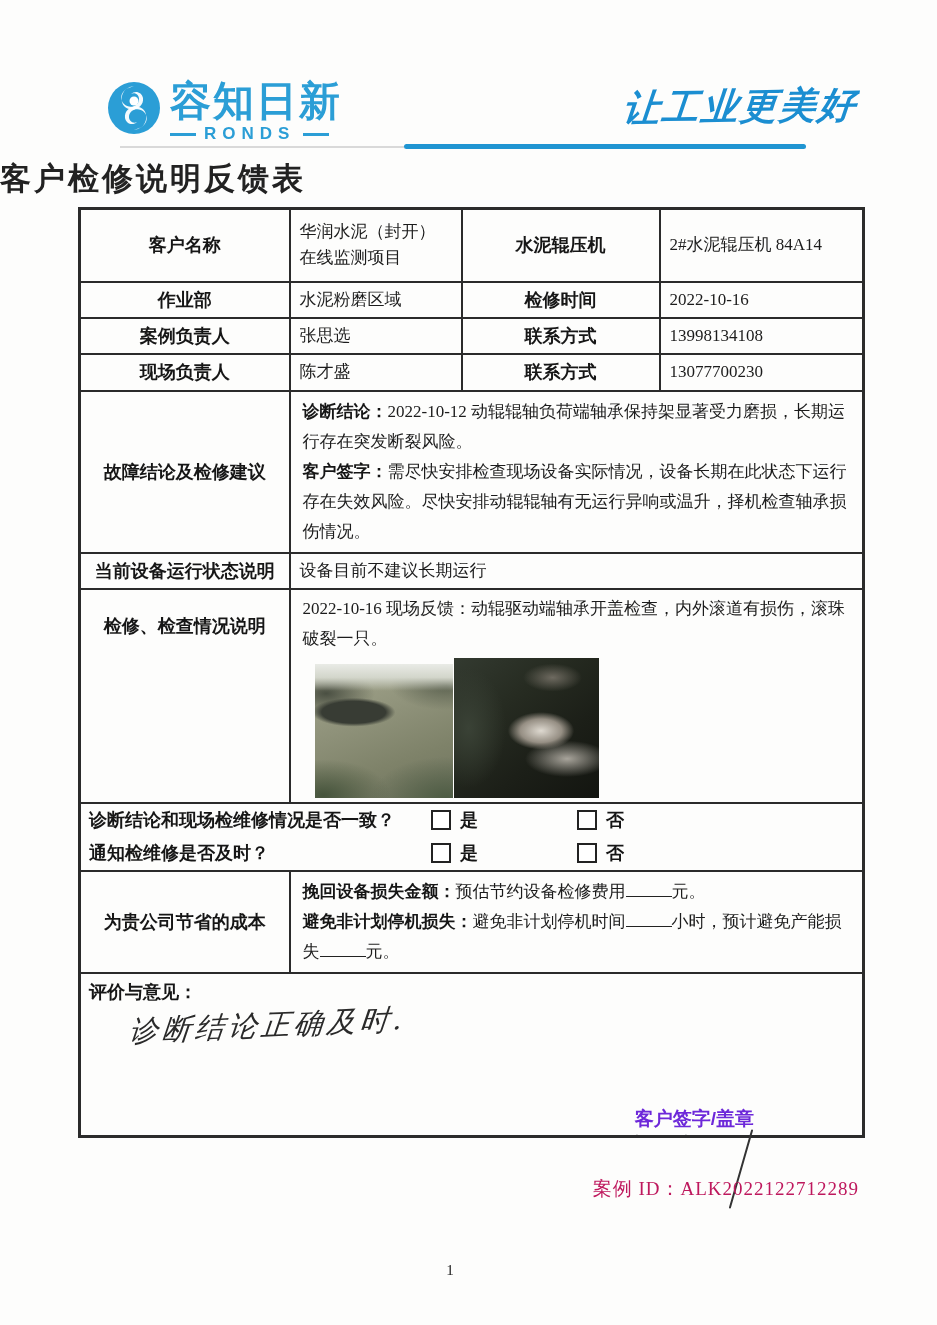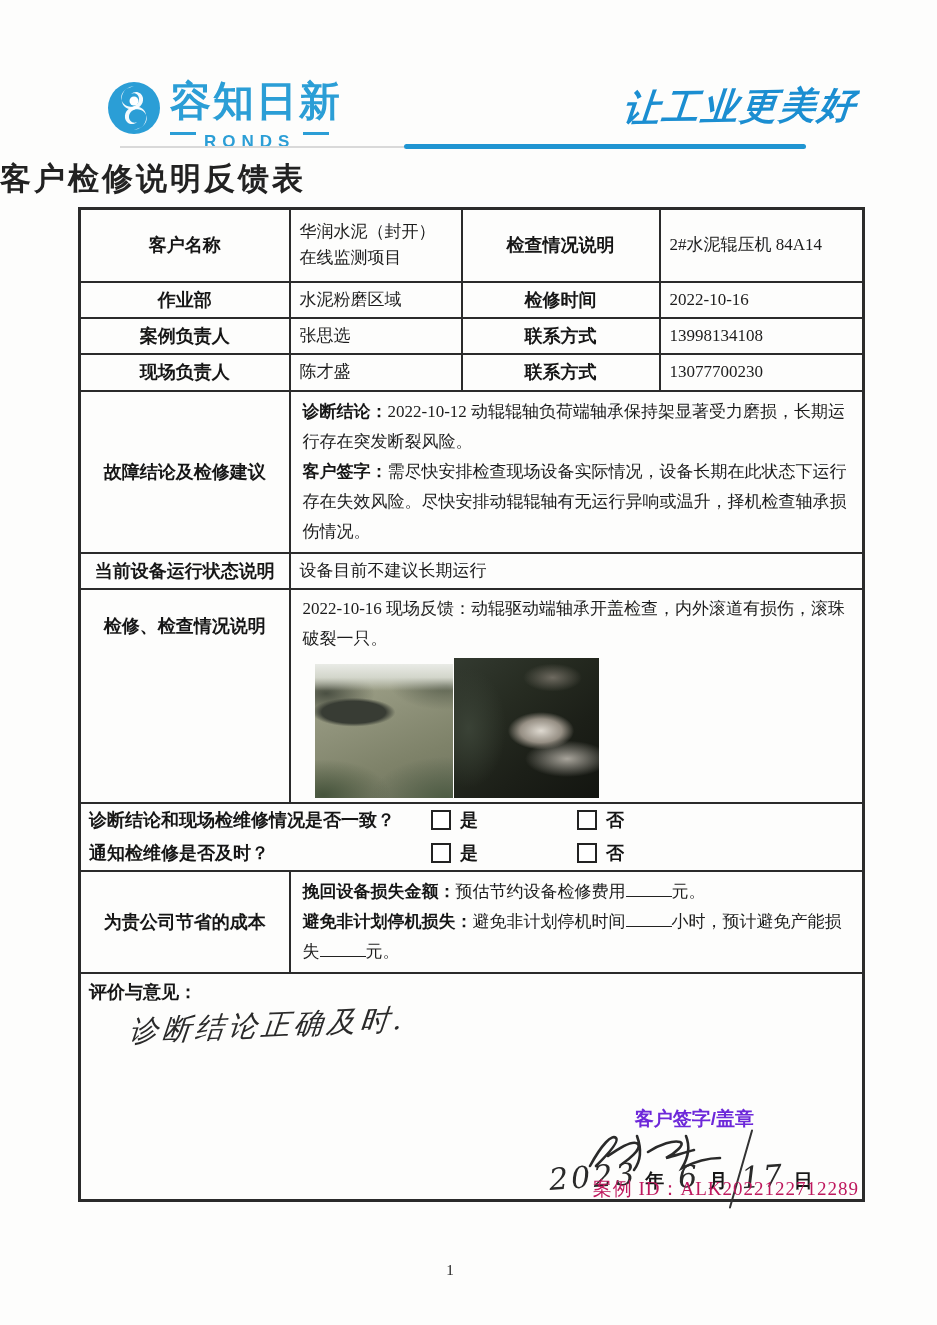--- a/index.html
+++ b/index.html
@@ -10,21 +10,21 @@
     border-right:1px solid #d8d8d8;
   }
   
   .logo-wrap{position:absolute;left:106px;top:80px;display:flex;align-items:flex-start;}
   .logo-icon{width:56px;height:56px;flex:0 0 auto;}
   .logo-textblock{margin-left:8px;}
   .logo-cn{
     font-family:"Liberation Sans","DejaVu Sans",sans-serif;
     font-weight:900;font-size:41px;line-height:42px;color:#2b9ed6;letter-spacing:2px;
   }
-  .logo-en{display:flex;align-items:flex-start;margin-top:10px;color:#2b9ed6;}
+  .logo-en{display:flex;align-items:center;margin-top:2px;color:#2b9ed6;}
   .logo-en .dash{width:26px;height:3px;background:#2b9ed6;}
   .logo-en .ronds{
     font-family:"Liberation Sans","DejaVu Sans",sans-serif;
     font-weight:bold;font-size:17px;letter-spacing:6px;margin:0 8px;
   }
   .slogan{
     position:absolute;left:600px;top:82px;width:280px;text-align:center;
     font-family:"DejaVu Serif","Liberation Serif",serif;
     font-style:italic;font-weight:bold;font-size:37px;color:#1b8ed1;
     transform:skewX(-6deg) rotate(-1deg);letter-spacing:2px;white-space:nowrap;
@@ -152,21 +152,21 @@
         <col style="width:210px">
         <col style="width:172px">
         <col style="width:198px">
         <col style="width:204px">
       </colgroup>
 
     <tbody>
         <tr style="height:73px">
       <td class="lbl">客户名称</td>
       <td class="val">华润水泥（封开）在线监测项目</td>
-      <td class="lbl">检查情况说明</td>
+      <td class="lbl">水泥辊压机</td>
       <td class="val">2#水泥辊压机 84A14</td>
     </tr>
 
     <tr style="height:33px">
       <td class="lbl">作业部</td>
       <td class="val">水泥粉磨区域</td>
       <td class="lbl">检修时间</td>
       <td class="val">2022-10-16</td>
     </tr>
 
@@ -244,21 +244,21 @@
       <td colspan="3" style="padding:5px 12px">
         <div class="para">
           <span class="blead">挽回设备损失金额：</span><span>预估节约设备检修费用</span><span class="blank"></span><span>元。</span>
         </div>
         <div class="para">
           <span class="blead">避免非计划停机损失：</span><span>避免非计划停机时间</span><span class="blank"></span><span>小时，预计避免产能损失</span><span class="blank"></span><span>元。</span>
         </div>
       </td>
     </tr>
 
-    <tr style="height:228px">
+    <tr style="height:164px">
       <td colspan="4" class="eval">
         <span class="eval-label">评价与意见：</span>
         <span class="eval-comment hand">诊断结论正确及时.</span>
         <span class="sign-label">客户签字/盖章</span>
         <span class="sign-scribble">
           <svg width="150" height="48" viewBox="0 0 150 48">
             <path d="M8 40 C20 18 30 8 34 12 C38 16 20 34 14 40 M26 30 C40 20 52 14 56 18 C60 23 46 34 40 38 M55 10 C60 24 58 36 52 44 M66 26 C78 18 92 14 98 16 C104 18 92 28 84 32 C92 30 104 26 112 24 M104 10 C108 20 106 32 100 42 C112 36 126 32 138 32" fill="none" stroke="#2a2a2a" stroke-width="2.6" stroke-linecap="round"></path>
           </svg>
         </span>
         <span class="date-line">

